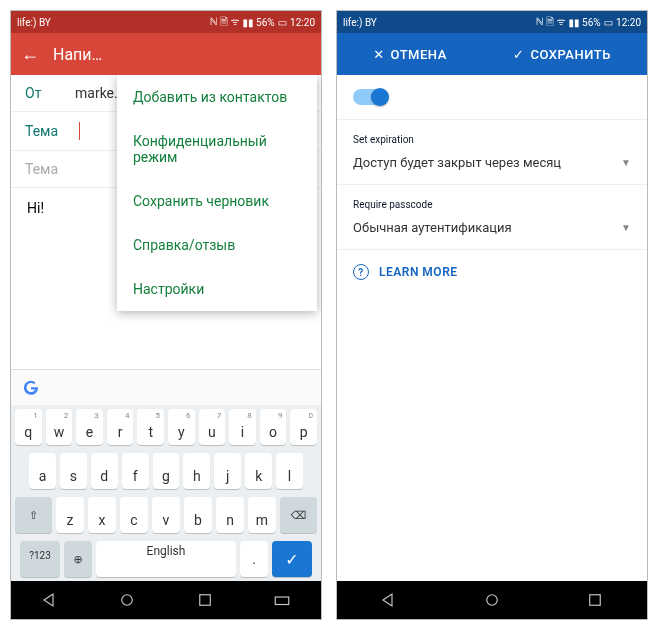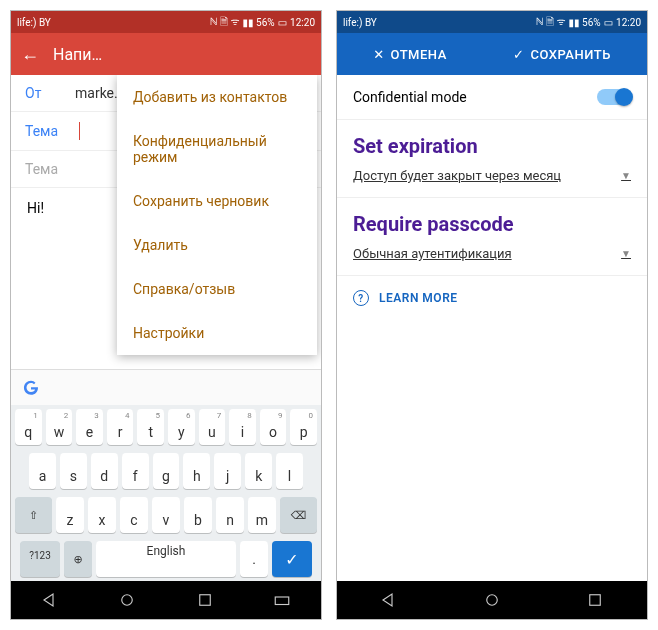--- a/index.html
+++ b/index.html
@@ -9,49 +9,49 @@
   .phone.second .statusbar { background: #0f4a8a; }
   .statusbar .s-left { display:flex; gap:4px; align-items:center;}
   .statusbar .s-right { display:flex; gap:3px; align-items:center;}
   .header { height: 42px; display: flex; align-items: center; color: #fff; padding: 0 10px; font-size: 16px; gap: 14px; }
   .phone.first .header { background: #d8463a; }
   .phone.second .header { background: #1565c0; justify-content: space-around; }
   .hbtn { display:flex; align-items:center; gap:6px; font-size:13px; font-weight:500; letter-spacing:.5px;}
   .back-arrow { font-size:18px; }
   .body { flex:1; background:#fff; overflow:hidden; position:relative; }
   .row { display:flex; align-items:center; padding:10px 14px; border-bottom:1px solid #eee; font-size:14px; color:#555;}
-  .row .label{ color:#3b82f6; width:50px;}
+  .row .label{ color:#0f766e; width:50px;}
   .row .val{ color:#333;}
   .cursor{ border-left:1.5px solid #d8463a; height:18px; display:inline-block; margin-left:4px;}
   .content-text{ padding:12px 16px; font-size:14px;}
   .menu { position:absolute; top:0; right:4px; width:200px; background:#fff; box-shadow:0 2px 10px rgba(0,0,0,.3); z-index:5; }
-  .menu .mitem{ padding:14px 16px; font-size:14px; color:#a16207;}
+  .menu .mitem{ padding:14px 16px; font-size:14px; color:#15803d;}
   .keyboard{ background:#eceff1; }
   .sugbar{ height:36px; background:#fafafa; display:flex; align-items:center; padding:0 10px; border-top:1px solid #ddd;}
   .gicon{ width:20px; height:20px; display:flex; align-items:center; justify-content:center;}
   .krow{ display:flex; justify-content:center; gap:4px; padding:4px 4px;}
   .key{ flex:1; max-width:28px; height:36px; background:#fff; border-radius:4px; box-shadow:0 1px 0 rgba(0,0,0,.2); display:flex; align-items:flex-end; justify-content:center; padding-bottom:5px; font-size:14px; color:#333; position:relative;}
   .key sup{ position:absolute; top:2px; right:4px; font-size:8px; color:#888;}
   .krow.row2{ padding:4px 18px;}
   .keywide{ max-width:40px;}
   .keyfunc{ background:#cfd8dc; font-size:11px;}
   .space{ flex:4; max-width:140px; font-size:12px; align-items:center; padding-bottom:17px;}
   .enter{ background:#1976d2; color:#fff; max-width:40px; font-size:16px; align-items:center; padding-bottom:0;}
   .navbar{ height:38px; background:#000; display:flex; align-items:center; justify-content:space-around;}
   .navico{ width:18px; height:18px; }
   .navico svg{ stroke:#ccc; fill:none; stroke-width:1.5;}
 
   
   .section { padding:14px 16px; border-bottom:1px solid #eee;}
   .toggle-row{ display:flex; justify-content:space-between; align-items:center;}
   .toggle{ width:34px; height:16px; background:#90caf9; border-radius:10px; position:relative;}
   .toggle .knob{ width:18px; height:18px; background:#1976d2; border-radius:50%; position:absolute; right:-2px; top:-1px; box-shadow:0 1px 2px rgba(0,0,0,.3);}
-  .sec-title{ font-size:20px; font-weight:700; color:#4c1d95; margin-bottom:6px;}
+  .sec-title{ font-size:10px; font-weight:400; color:#0f172a; margin-bottom:6px;}
   .sec-sub{ font-size:12px; color:#666; line-height:1.4;}
-  .dropdown{ margin-top:10px; display:flex; justify-content:space-between; align-items:center; font-size:13px; color:#333;text-decoration:underline;}
+  .dropdown{ margin-top:10px; display:flex; justify-content:space-between; align-items:center; font-size:13px; color:#333;}
   .dropdown .chev{ color:#888; font-size:10px;}
   .learn{ padding:14px 16px; display:flex; align-items:center; gap:10px; color:#1565c0; font-size:12px; font-weight:600; letter-spacing:.5px;}
   .qmark{ width:16px; height:16px; border:1.2px solid #1565c0; border-radius:50%; display:flex; align-items:center; justify-content:center; font-size:10px;}
 </style>
 </head>
 <body>
 
 <div class="phone first">
   <div class="statusbar">
     <div class="s-left">
@@ -79,21 +79,20 @@
     </div>
     <div class="row">
       <span class="label" style="color:#aaa;">Тема</span>
     </div>
     <div class="content-text">Hi!</div>
 
     <div class="menu">
       <div class="mitem">Добавить из контактов</div>
       <div class="mitem">Конфиденциальный режим</div>
       <div class="mitem">Сохранить черновик</div>
-      <div class="mitem">Удалить</div>
       <div class="mitem">Справка/отзыв</div>
       <div class="mitem">Настройки</div>
     </div>
   </div>
 
   <div class="keyboard">
     <div class="sugbar">
       <span class="gicon">
         <svg viewBox="0 0 24 24" width="18" height="18">
             <path fill="#4285F4" d="M21.35 11.1H12v2.8h5.4c-.5 2-2.3 3.4-5.4 3.4-3.3 0-6-2.7-6-6s2.7-6 6-6c1.6 0 3 .6 4 1.6l2-2C16.5 3.3 14.4 2.3 12 2.3 6.8 2.3 2.6 6.5 2.6 11.7S6.8 21 12 21c5.6 0 9.3-3.9 9.3-9.4 0-.2 0-.4 0-.5z"></path>
@@ -240,21 +239,20 @@
       <span>✕</span>
       <span>ОТМЕНА</span>
     </div>
     <div class="hbtn">
       <span>✓</span>
       <span>СОХРАНИТЬ</span>
     </div>
   </div>
   <div class="body">
     <div class="section toggle-row">
-      <span style="font-size:14px;">Confidential mode</span>
       <div class="toggle">
           <div class="knob"></div>
         </div>
     </div>
     <div class="section">
       <div class="sec-title">Set expiration</div>
       <div class="dropdown">
         <span>Доступ будет закрыт через месяц</span>
         <span class="chev">▼</span>
       </div>

